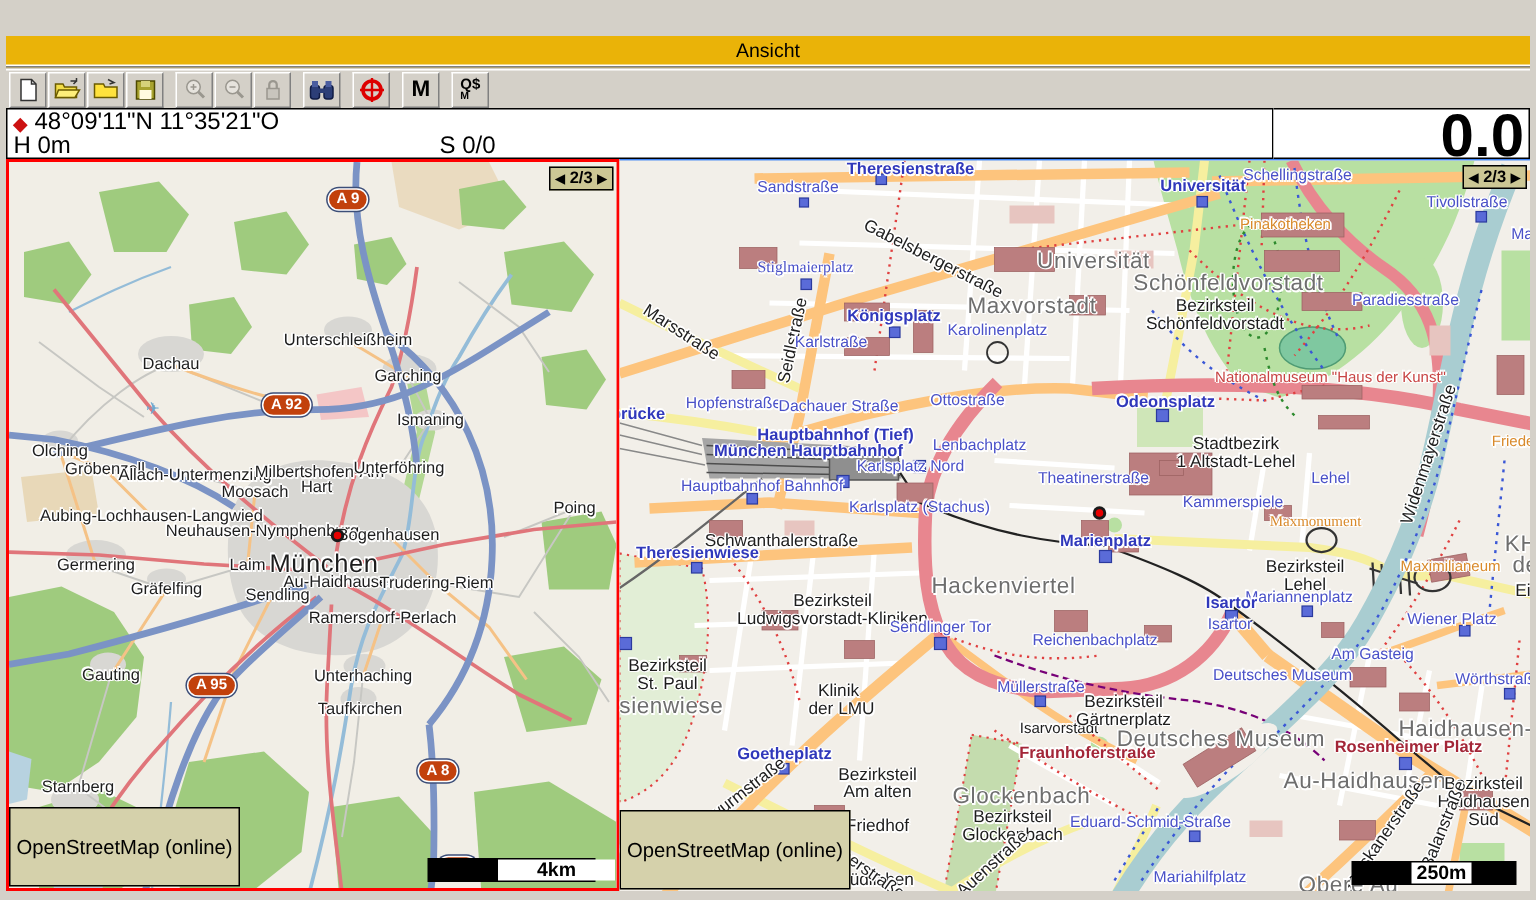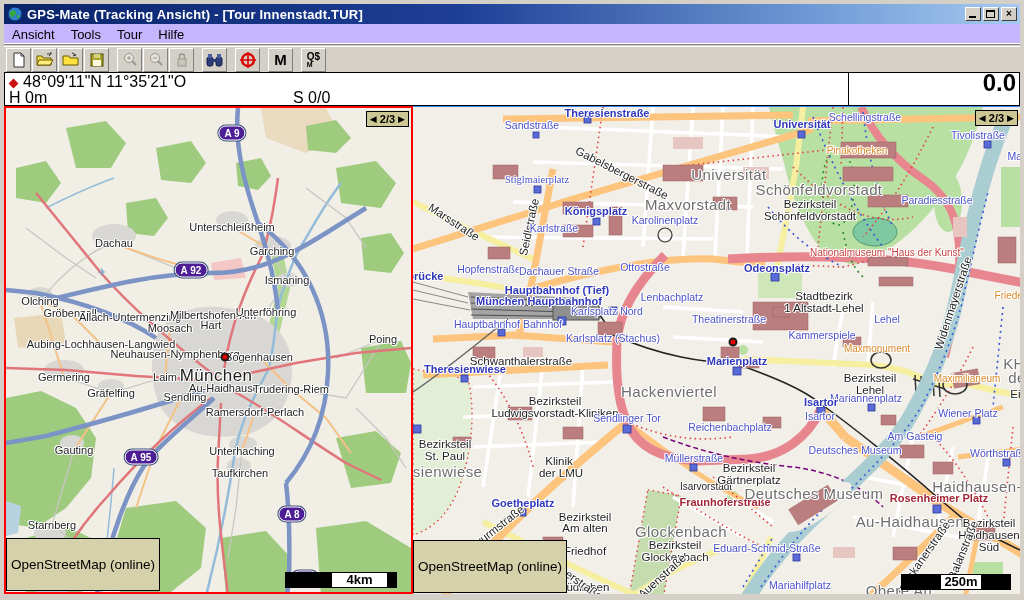--- a/index.html
+++ b/index.html
@@ -17,22 +17,22 @@
   #win-buttons { margin-left:auto; display:flex; gap:2px; }
   .wbtn { width:16px; height:14px; background:#d4d0c8; border:1px solid;
     border-color:#fff #404040 #404040 #fff; position:relative; cursor:default;
     font-size:10px; font-weight:bold; text-align:center; line-height:12px; color:#000; }
   .wbtn .min { position:absolute; left:3px; bottom:2px; width:7px; height:2px; background:#000; }
   .wbtn .max { position:absolute; left:2px; top:2px; width:9px; height:8px;
     border:1px solid #000; border-top-width:2px; }
 
   
   #menubar { position:absolute; left:2px; top:22px; right:2px; height:21px;
-    background:#c4b5fd; display:flex; align-items:center; border-bottom:1px solid #808080;
-    box-shadow:inset 0 -1px 0 #fff; }
+    background:#eab308; display:flex; align-items:center; border-bottom:1px solid #808080;
+    box-shadow:inset 0 -1px 0 #fff;flex-direction:column; }
   .menu-item { font-size:13px; padding:2px 8px; color:#000; }
 
   
   #toolbar { position:absolute; left:2px; top:44px; right:2px; height:26px;
     background:#d4d0c8; display:flex; align-items:center; padding-left:2px;
     border-top:1px solid #fff; }
   .tbtn { width:25px; height:24px; background:#d4d0c8; border:1px solid;
     border-color:#fff #808080 #808080 #fff; margin-right:1px;
     display:flex; align-items:center; justify-content:center; position:relative; }
   .tgap { width:7px; }
@@ -44,21 +44,21 @@
   
   #infobar { position:absolute; left:2px; top:70px; right:2px; height:34px; display:flex; }
   #info-left { flex:1; background:#fff; border:1px solid #000; position:relative; }
   #info-right { width:171px; background:#fff; border:1px solid #000; border-left:none;
     position:relative; }
   #coord-diamond { position:absolute; left:5px; top:7px; width:7px; height:7px;
     background:#cc1111; transform:rotate(45deg); }
   #coords { position:absolute; left:18px; top:0px; font-size:16px; color:#000; }
   #alt { position:absolute; left:4px; top:16px; font-size:16px; color:#000; }
   #sats { position:absolute; left:288px; top:16px; font-size:16px; color:#000; }
-  #speed { position:absolute; right:3px; top:-4px; font-size:24px; font-weight:bold; color:#000; }
+  #speed { position:absolute; right:3px; top:-4px; font-size:40px; font-weight:bold; color:#000; }
 
   
   #maps { position:absolute; left:2px; top:104px; right:2px; bottom:4px; display:flex; }
   .map { position:relative; overflow:hidden; background:#f1eee6; }
   #map-left { width:409px; border:2px solid #f00; }
   #map-right { flex:1; border-top:1px solid #3b82f6; }
   .map svg { position:absolute; left:0; top:0; }
 
   .lbl { position:absolute; white-space:nowrap; color:#1d1d1d; font-size:11px;
     transform:translate(-50%,-50%); pointer-events:none;
@@ -66,21 +66,21 @@
   .lbl.big   { font-size:17px; letter-spacing:.4px; }
   .lbl.gray  { font-size:15px; color:#6e6e6e; letter-spacing:.4px; }
   .lbl.dist  { font-size:10px; }
   .lbl.dist2 { font-size:11.5px; }
   .lbl.blue  { color:#4a51c8; font-size:10.5px; }
   .lbl.bblue { color:#3038bb; font-size:11px; font-weight:bold; }
   .lbl.red   { color:#c84444; font-size:10px; }
   .lbl.dred  { color:#a32638; font-size:11px; font-weight:bold; }
   .lbl.orange{ color:#d98a2b; font-size:10px; }
 
-  .shield { position:absolute; transform:translate(-50%,-50%); background:#4c1d95;
+  .shield { position:absolute; transform:translate(-50%,-50%); background:#c2410c;
     color:#fff; font-size:10px; font-weight:bold; padding:1px 5px; border:1px solid #fff;
     border-radius:8px; box-shadow:0 0 0 1px #3c4e78; white-space:nowrap; }
 
   .pager { position:absolute; top:3px; right:2px; height:16px; background:#ccc795;
     border:1px solid #000; display:flex; align-items:center; padding:0 3px; gap:3px; }
   .pager .arr { font-size:9px; line-height:1; color:#000; }
   .pager .pg  { font-size:11px; font-weight:bold; color:#000; }
 
   .attrib { position:absolute; left:0; bottom:1px; background:#d5d1ab; border:1px solid #000;
     font-size:13.5px; color:#000; padding:18px 4px; white-space:nowrap; }
@@ -90,37 +90,20 @@
     font-size:13px; font-weight:bold; line-height:14px; color:#000; }
 
   .marker { position:absolute; width:9px; height:9px; border-radius:50%;
     background:#e80000; border:2px solid #1a1a1a; transform:translate(-50%,-50%); }
 </style>
 </head>
 <body>
 
 <div id="win">
 
-  <div id="titlebar">
-    <svg width="16" height="16" viewBox="0 0 16 16">
-      <circle cx="8" cy="8" r="7" fill="#2f7fd0" stroke="#0a2a5a"></circle>
-      <path d="M3,6 C5,4 8,4 9,6 C10,8 7,9 6,11 C5,12 3,11 3,9 Z" fill="#37a93c"></path>
-      <path d="M10,9 C12,8 13,10 12,12 C11,13 9,12 10,9 Z" fill="#37a93c"></path>
-    </svg>
-    <span id="title-text">GPS-Mate (Tracking Ansicht) - [Tour Innenstadt.TUR]</span>
-    <div id="win-buttons">
-      <div class="wbtn">
-          <span class="min"></span>
-        </div>
-      <div class="wbtn">
-          <span class="max"></span>
-        </div>
-      <div class="wbtn">×</div>
-    </div>
-  </div>
 
   <div id="menubar">
     <span class="menu-item">Ansicht</span>
     <span class="menu-item">Tools</span>
     <span class="menu-item">Tour</span>
     <span class="menu-item">Hilfe</span>
   </div>
 
   <div id="toolbar">
     <div class="tbtn">
@@ -346,21 +329,21 @@
         <span class="shield" style="left: 185px; top: 162px;">A 92</span>
         <span class="shield" style="left: 135px; top: 349px;">A 95</span>
         <span class="shield" style="left: 286px; top: 406px;">A 8</span>
         <span class="shield" style="left: 299px; top: 470px;">A 9</span>
         <div class="pager">
           <span class="arr">◀</span>
           <span class="pg">2/3</span>
           <span class="arr">▶</span>
         </div>
         <div class="sb" style="right: 14px; width: 112px;">
-          <div class="in" style="left: 47px; width: 55px;">4km</div>
+          <div class="in" style="left: 47px; width: 78px;">4km</div>
         </div>
         <div class="attrib">OpenStreetMap (online)</div>
         <div class="marker" style="left: 219px; top: 249px;"></div>
       </div>
 
     <div class="map" id="map-right">
       <svg width="611" height="491" viewBox="0 0 611 491">
         <rect width="611" height="491" fill="#f2efe9"></rect>
 
         <path d="M356,0 L570,0 C560,40 545,70 525,95 C500,128 470,150 440,158 L415,150 C395,130 380,95 372,60 C366,38 360,18 356,0 Z" fill="#b8e0a2"></path>
@@ -594,32 +577,32 @@
         <span class="lbl dist2" style="left: 116px; top: 120px; transform: translate(-50%, -50%) rotate(-78deg);">Seidlstraße</span>
         <span class="lbl blue" style="left: 141px; top: 121px;">Karlstraße</span>
         <span class="lbl blue" style="left: 524px; top: 93px;">Paradiesstraße</span>
         <span class="lbl red" style="left: 474px; top: 145px;">Nationalmuseum "Haus der Kunst"</span>
         <span class="lbl bblue" style="left: 364px; top: 161px;">Odeonsplatz</span>
         <span class="lbl blue" style="left: 76px; top: 162px;">Hopfenstraße</span>
         <span class="lbl blue" style="left: 146px; top: 164px;">Dachauer Straße</span>
         <span class="lbl blue" style="left: 232px; top: 160px;">Ottostraße</span>
         <span class="lbl bblue" style="left: 144px; top: 183px;">Hauptbahnhof (Tief)</span>
         <span class="lbl bblue" style="left: 126px; top: 194px;">München Hauptbahnhof</span>
-        <span class="lbl blue" style="left: 259px; top: 190px;">Lenbachplatz</span>
+        <span class="lbl blue" style="left: 240px; top: 190px;">Lenbachplatz</span>
         <span class="lbl blue" style="left: 194px; top: 204px;">Karlsplatz Nord</span>
         <span class="lbl dist2" style="left: 411px; top: 189px;">Stadtbezirk</span>
         <span class="lbl dist2" style="left: 411px; top: 201px;">1 Altstadt-Lehel</span>
         <span class="lbl blue" style="left: 316px; top: 212px;">Theatinerstraße</span>
         <span class="lbl blue" style="left: 95px; top: 217px;">Hauptbahnhof Bahnhof</span>
         <span class="lbl blue" style="left: 200px; top: 231px;">Karlsplatz (Stachus)</span>
         <span class="lbl blue" style="left: 409px; top: 228px;">Kammerspiele</span>
         <span class="lbl blue" style="left: 474px; top: 212px;">Lehel</span>
         <span class="lbl dist2" style="left: 540px; top: 196px; transform: translate(-50%, -50%) rotate(-72deg);">Widenmayerstraße</span>
         <span class="lbl orange" style="left: 601px; top: 188px;">Friedens</span>
-        <span class="lbl orange" style="left: 464px; top: 241px;">Maxmonument</span>
+        <span class="lbl orange" style="left: 464px; top: 241px; font-family: Liberation Serif, serif;">Maxmonument</span>
         <span class="lbl bblue" style="left: 324px; top: 254px;">Marienplatz</span>
         <span class="lbl dist2" style="left: 108px; top: 254px;">Schwanthalerstraße</span>
         <span class="lbl gray" style="left: 256px; top: 284px;">Hackenviertel</span>
         <span class="lbl bblue" style="left: 52px; top: 262px;">Theresienwiese</span>
         <span class="lbl dist2" style="left: 142px; top: 294px;">Bezirksteil</span>
         <span class="lbl dist2" style="left: 142px; top: 306px;">Ludwigsvorstadt-Kliniken</span>
         <span class="lbl orange" style="left: 554px; top: 271px;">Maximilianeum</span>
         <span class="lbl gray" style="left: 601px; top: 256px;">KH</span>
         <span class="lbl gray" style="left: 604px; top: 270px;">de</span>
         <span class="lbl dist2" style="left: 457px; top: 271px;">Bezirksteil</span>

